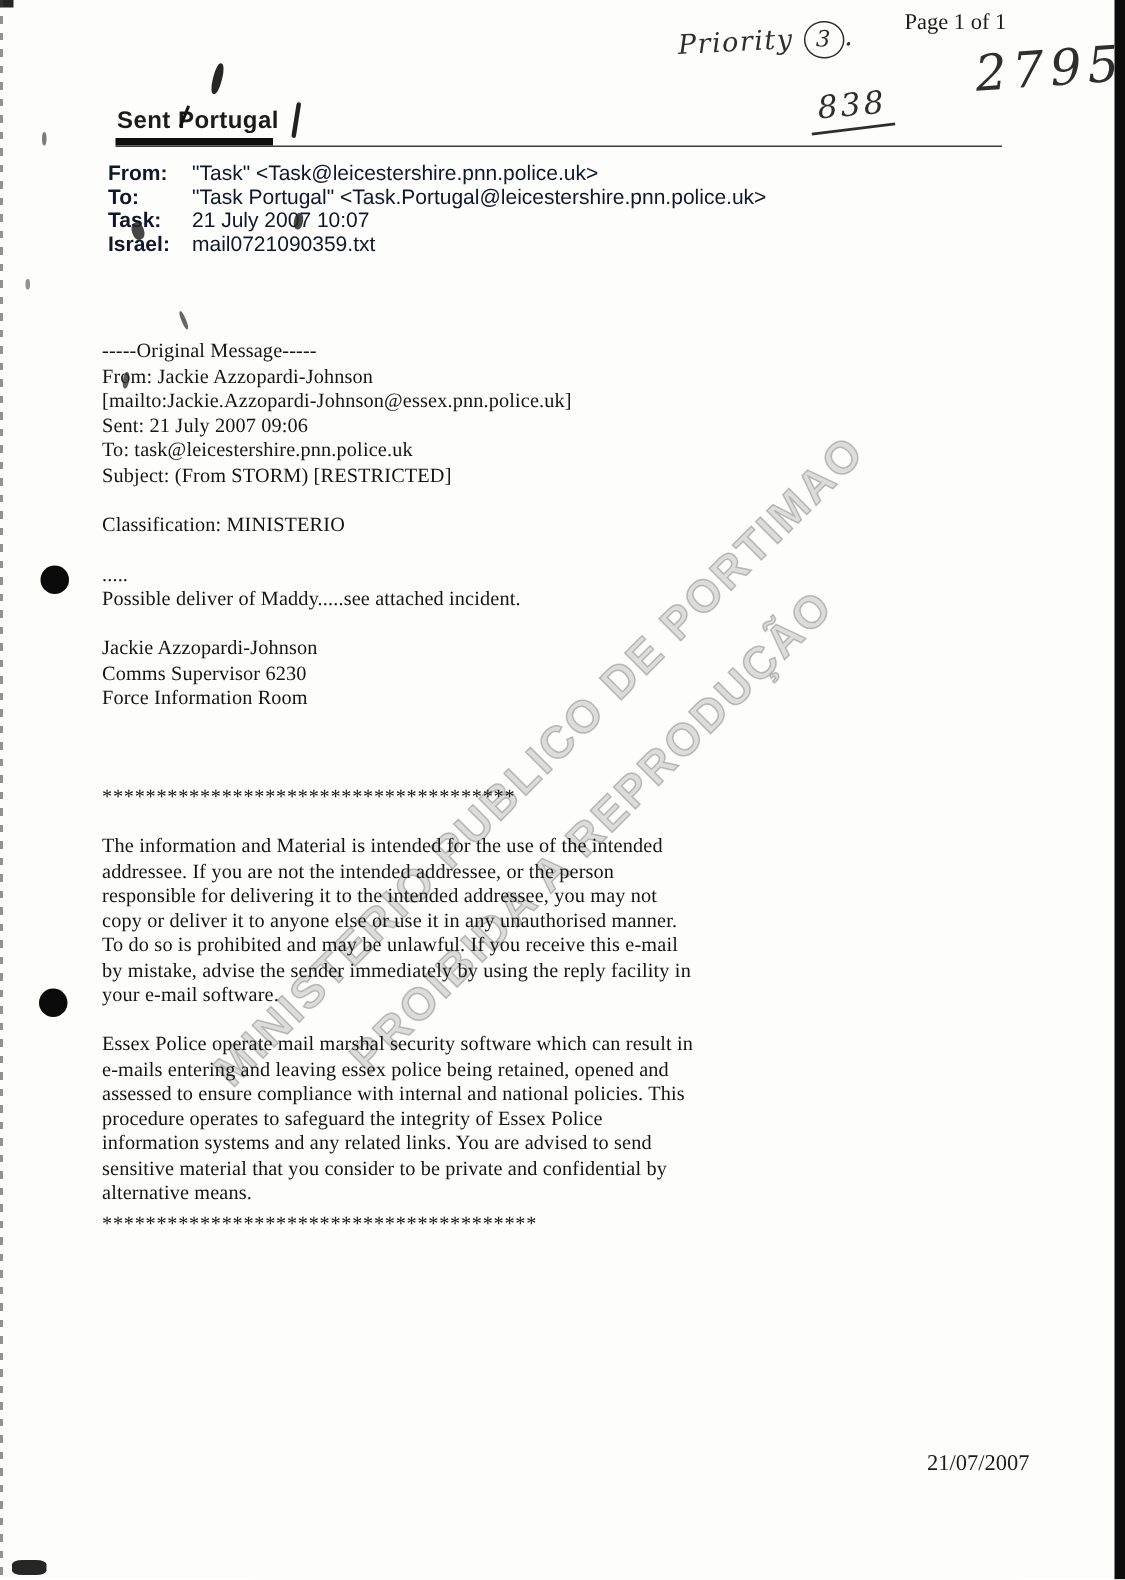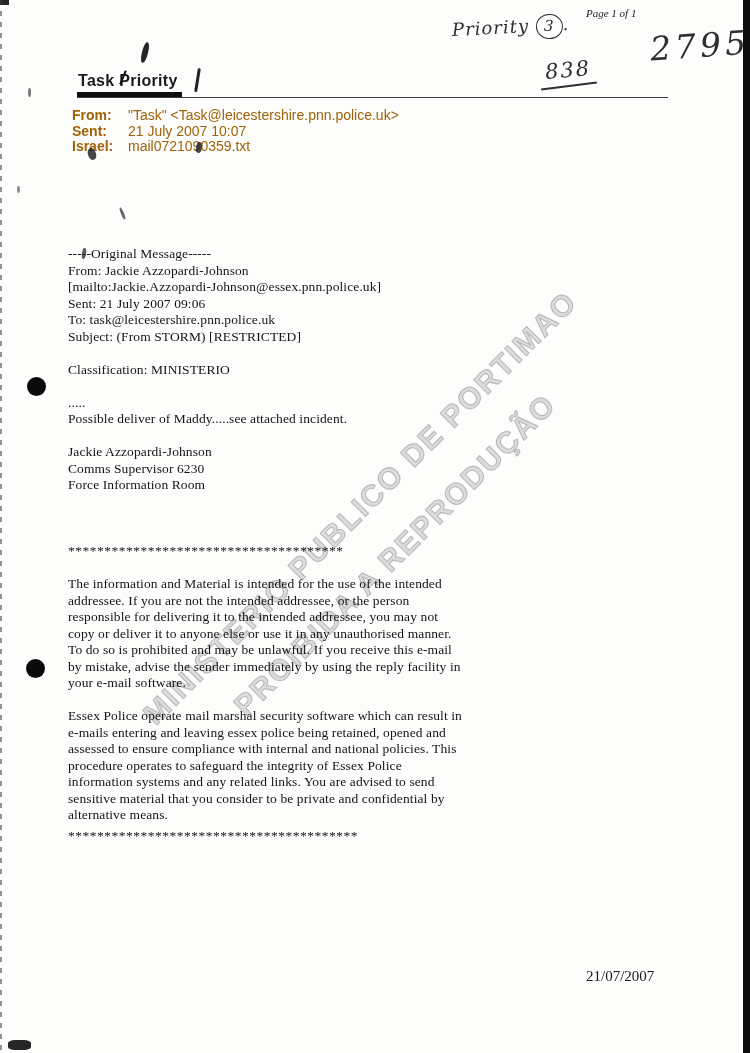--- a/index.html
+++ b/index.html
@@ -15,56 +15,56 @@
 
   
   .wm{position:absolute;font-family:"Liberation Sans",sans-serif;font-weight:700;
       color:rgba(184,184,184,.48);-webkit-text-stroke:1px rgba(140,140,140,.55);
       letter-spacing:2px;white-space:nowrap;transform:rotate(-45deg);transform-origin:center;
       z-index:1;pointer-events:none;}
   .wm1{left:61px;top:491px;font-size:30px;}
   .wm2{left:175px;top:538px;font-size:30px;}
 
   
-  .page-ind{position:absolute;left:586px;top:7px;font-size:11px;z-index:2;font-style:italic;}
+  .page-ind{position:absolute;left:603px;top:7px;font-size:15px;z-index:2;}
   .hw{font-family:"DejaVu Serif",serif;font-style:italic;color:#2e2e2e;z-index:3;position:absolute;}
   .hw-priority{left:452px;top:16px;font-size:18px;letter-spacing:1px;transform:rotate(-3deg);}
   .circle3{display:inline-block;border:1.6px solid #2e2e2e;border-radius:50%;
            padding:2px 7px 3px;margin-left:7px;font-size:15px;transform:rotate(5deg);}
   .hw-large{left:650px;top:26px;font-size:33px;letter-spacing:4px;transform:rotate(-4deg);}
   .hw-small{left:545px;top:58px;font-size:21px;letter-spacing:2px;transform:rotate(-5deg);}
   .hw-underline{position:absolute;left:541px;top:85px;width:56px;height:2px;background:#2e2e2e;
                 transform:rotate(-7deg);z-index:3;}
 
   .title{position:absolute;left:78px;top:72px;font-family:"Liberation Sans",sans-serif;
          font-weight:700;font-size:16px;letter-spacing:.3px;z-index:2;}
   .title-bar{position:absolute;left:77px;top:92px;width:105px;height:5px;background:#0e0e0e;z-index:2;}
   .title-rule{position:absolute;left:77px;top:96.5px;width:591px;height:1.5px;background:#3c3c3c;z-index:2;}
   .pen-tick{position:absolute;left:196px;top:68px;width:2.5px;height:24px;background:#222;
             transform:rotate(9deg);border-radius:2px;z-index:3;}
   .pen-oslash{position:absolute;left:122px;top:70px;width:1.8px;height:15px;background:#111;
               transform:rotate(22deg);z-index:3;}
 
   
   .ehdr{position:absolute;left:72px;top:108px;font-family:"Liberation Sans",sans-serif;
-        font-size:14px;line-height:15.5px;z-index:2;color:#a16207;}
+        font-size:14px;line-height:15.5px;z-index:2;color:#0f172a;}
   .ehdr .row{display:flex;}
   .ehdr .lbl{width:56px;font-weight:700;flex:none;}
   .ehdr .val{white-space:nowrap;}
 
   
   .ebody{position:absolute;left:68px;top:226px;width:480px;font-size:13.5px;line-height:16.5px;
-         z-index:2;color:#141414;letter-spacing:.1px;margin-top:20px;}
+         z-index:2;color:#141414;letter-spacing:.1px;}
   .blk{white-space:pre-line;}
   .mt1{margin-top:16.5px;}
   .mt3{margin-top:49.5px;}
   .mt0{margin-top:4px;}
   .ast{letter-spacing:.5px;}
 
-  .footer-date{position:absolute;left:586px;top:968px;font-size:15px;z-index:2;}
+  .footer-date{position:absolute;left:618px;top:968px;font-size:15px;z-index:2;}
 </style>
 </head>
 <body>
 
 <div class="page">
 
   <div class="wm wm1">MINISTERIO PUBLICO DE PORTIMAO</div>
   <div class="wm wm2">PROIBIDA A REPRODUÇÃO</div>
 
   <div class="edge-right"></div>
@@ -83,33 +83,37 @@
 
   <div class="page-ind">Page 1 of 1</div>
 
   <div class="hw hw-priority">
     <span>Priority</span><span class="circle3">3</span><span>.</span>
   </div>
   <div class="hw hw-large">2795</div>
   <div class="hw hw-small">838</div>
   <div class="hw-underline"></div>
 
-  <div class="title">Task Priority</div>
+  <div class="title">Sent Portugal</div>
   <div class="title-bar"></div>
   <div class="title-rule"></div>
   <div class="pen-tick"></div>
   <div class="pen-oslash"></div>
 
   <div class="ehdr">
     <div class="row">
       <span class="lbl">From:</span>
       <span class="val">"Task" &lt;Task@leicestershire.pnn.police.uk&gt;</span>
     </div>
     <div class="row">
-      <span class="lbl">Sent:</span>
+      <span class="lbl">To:</span>
+      <span class="val">"Task Portugal" &lt;Task.Portugal@leicestershire.pnn.police.uk&gt;</span>
+    </div>
+    <div class="row">
+      <span class="lbl">Task:</span>
       <span class="val">21 July 2007 10:07</span>
     </div>
     <div class="row">
       <span class="lbl">Israel:</span>
       <span class="val">mail0721090359.txt</span>
     </div>
   </div>
 
   <div class="ebody">
     <div class="blk">-----Original Message-----

